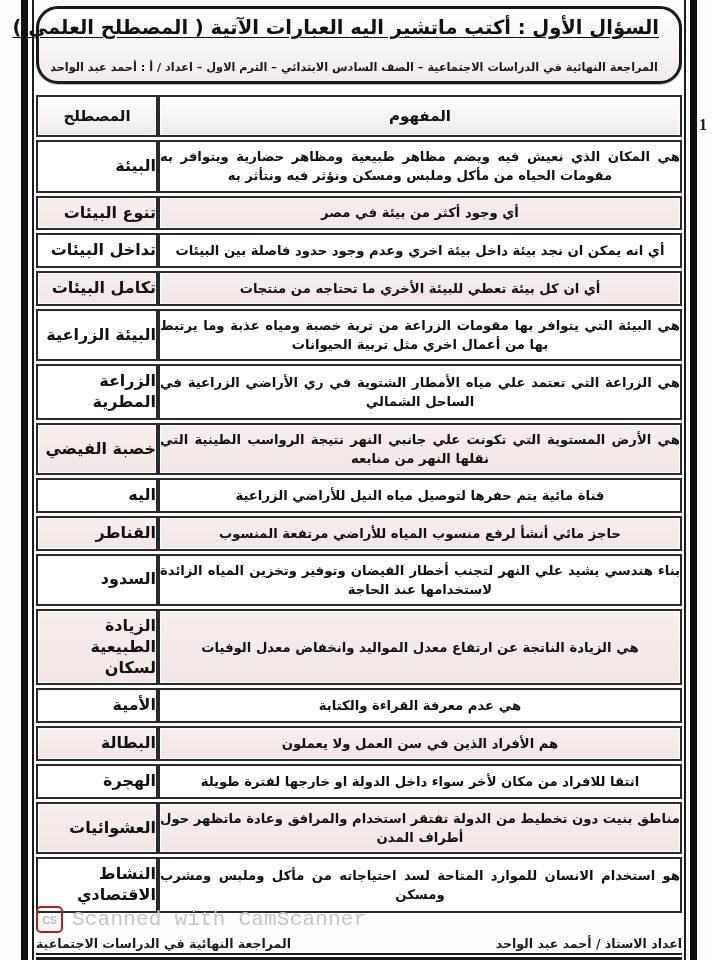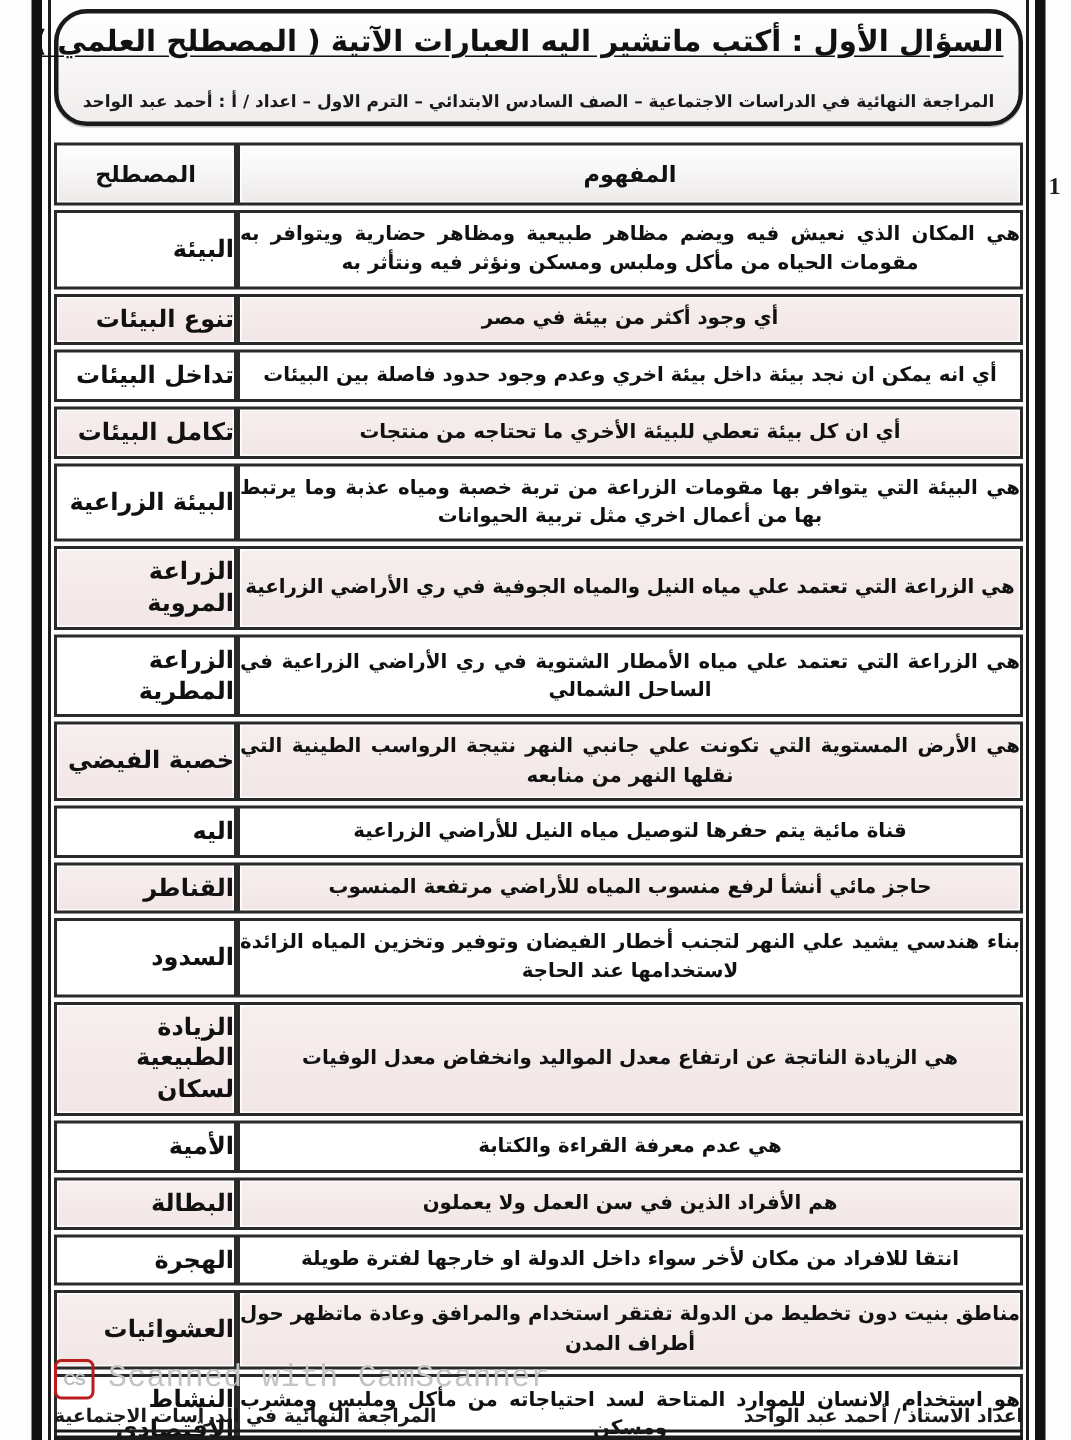--- a/index.html
+++ b/index.html
@@ -63,21 +63,21 @@
     left: 36px;
     top: 6px;
     width: 646px;
   }
 
   
   .header-card {
     border: 3px solid #1a1a1a;
     border-radius: 22px;
     background: linear-gradient(#ffffff, #f0ecec);
-    padding: 6px 10px 7px 10px;
+    padding: 6px 20px 7px 10px;
     text-align: center;
     box-shadow: 0 1px 0 #bdbdbd;
   }
   .header-title {
     font-size: 19.5px;
     font-weight: 700;
     color: #111;
     text-decoration: underline;
     text-underline-offset: 3px;
     letter-spacing: 0px;
@@ -237,24 +237,20 @@
             <td class="term-cell">تداخل البيئات</td>
           </tr>
           <tr class="row-pink">
             <td class="def-cell">أي ان كل بيئة تعطي للبيئة الأخري ما تحتاجه من منتجات</td>
             <td class="term-cell">تكامل البيئات</td>
           </tr>
           <tr class="row-white">
             <td class="def-cell two-line">هي البيئة التي يتوافر بها مقومات الزراعة من تربة خصبة ومياه عذبة وما يرتبط بها من أعمال اخري مثل تربية الحيوانات</td>
             <td class="term-cell">البيئة الزراعية</td>
           </tr>
-          <tr class="row-pink">
-            <td class="def-cell two-line">هي الزراعة التي تعتمد علي مياه النيل والمياه الجوفية في ري الأراضي الزراعية</td>
-            <td class="term-cell">الزراعة المروية</td>
-          </tr>
           <tr class="row-white">
             <td class="def-cell two-line">هي الزراعة التي تعتمد علي مياه الأمطار الشتوية في ري الأراضي الزراعية في الساحل الشمالي</td>
             <td class="term-cell">الزراعة المطرية</td>
           </tr>
           <tr class="row-pink">
             <td class="def-cell two-line">هي الأرض المستوية التي تكونت علي جانبي النهر نتيجة الرواسب الطينية التي نقلها النهر من منابعه</td>
             <td class="term-cell">خصبة الفيضي</td>
           </tr>
           <tr class="row-white">
             <td class="def-cell">قناة مائية يتم حفرها لتوصيل مياه النيل للأراضي الزراعية</td>

